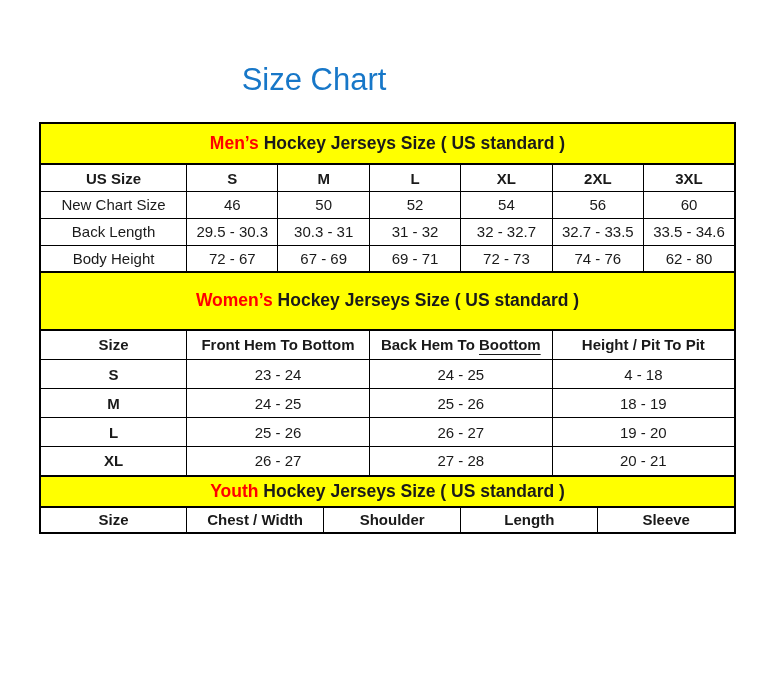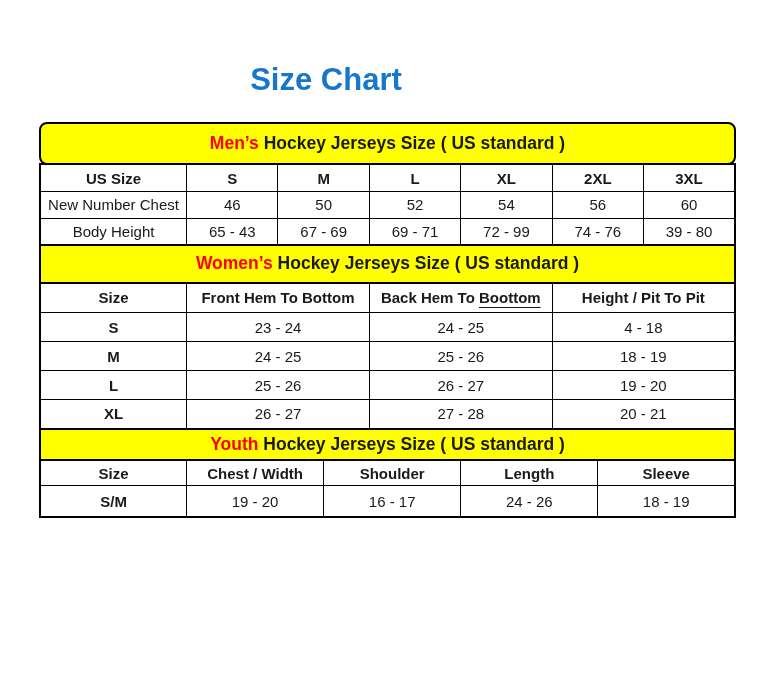--- a/index.html
+++ b/index.html
@@ -11,47 +11,47 @@
   .page {
     position: relative;
     width: 776px;
     height: 692px;
     background: var(--page-bg, #ffffff);
     overflow: hidden;
   }
   .title {
     position: absolute;
     top: 62px;
-    left: 12px;
+    left: 0;
     width: 628px;
     margin: 0;
     text-align: center;
     font-size: 31px;
-    font-weight: bold;
+    font-weight: normal;
     color: var(--accent-blue, #1777c8);
   }
   .chart {
     position: absolute;
     left: 39px;
     top: 122px;
     width: 697px;
   }
   .section { margin-top: -2px; }
   .section:first-child { margin-top: 0; }
   .banner {
     background: var(--banner-yellow, #ffff00);
     border: 2px solid var(--line-black, #000000);
     text-align: center;
     font-weight: bold;
     font-size: 17.5px;
     line-height: 1.1;
     color: #1a1a1a;
   }
-  .b-mens   { padding: 10px 0; border-radius: 8px; }
-  .b-womens { padding: 8px 0; }
+  .b-mens   { padding: 10px 0; }
+  .b-womens { padding: 18px 0; }
   .b-youth  { padding: 5px 0; }
   .banner .hl { color: var(--accent-red, #ff0000); }
   table {
     width: 100%;
     border-collapse: collapse;
     table-layout: fixed;
     margin-top: -2px;
     border: 2px solid var(--line-black, #000000);
   }
   th, td {
@@ -100,36 +100,45 @@
               <th>S</th>
               <th>M</th>
               <th>L</th>
               <th>XL</th>
               <th>2XL</th>
               <th>3XL</th>
             </tr>
           </thead>
           <tbody>
             <tr>
-              <td>New Number Chest</td>
+              <td>New Chart Size</td>
               <td>46</td>
               <td>50</td>
               <td>52</td>
               <td>54</td>
               <td>56</td>
               <td>60</td>
             </tr>
             <tr>
+              <td>Back Length</td>
+              <td>29.5 - 30.3</td>
+              <td>30.3 - 31</td>
+              <td>31 - 32</td>
+              <td>32 - 32.7</td>
+              <td>32.7 - 33.5</td>
+              <td>33.5 - 34.6</td>
+            </tr>
+            <tr>
               <td>Body Height</td>
-              <td>65 - 43</td>
+              <td>72 - 67</td>
               <td>67 - 69</td>
               <td>69 - 71</td>
-              <td>72 - 99</td>
+              <td>72 - 73</td>
               <td>74 - 76</td>
-              <td>39 - 80</td>
+              <td>62 - 80</td>
             </tr>
           </tbody>
         </table>
     </div>
 
     <div class="section">
       <div class="banner b-womens"><span class="hl">Women’s</span><span> Hockey Jerseys Size ( US standard )</span></div>
       <table class="t-womens">
           <thead>
             <tr>
@@ -174,25 +183,18 @@
           <thead>
             <tr>
               <th>Size</th>
               <th>Chest / Width</th>
               <th>Shoulder</th>
               <th>Length</th>
               <th>Sleeve</th>
             </tr>
           </thead>
           <tbody>
-            <tr>
-              <td>S/M</td>
-              <td>19 - 20</td>
-              <td>16 - 17</td>
-              <td>24 - 26</td>
-              <td>18 - 19</td>
-            </tr>
           </tbody>
         </table>
     </div>
 
   </div>
 </div>
 
 </body></html>

